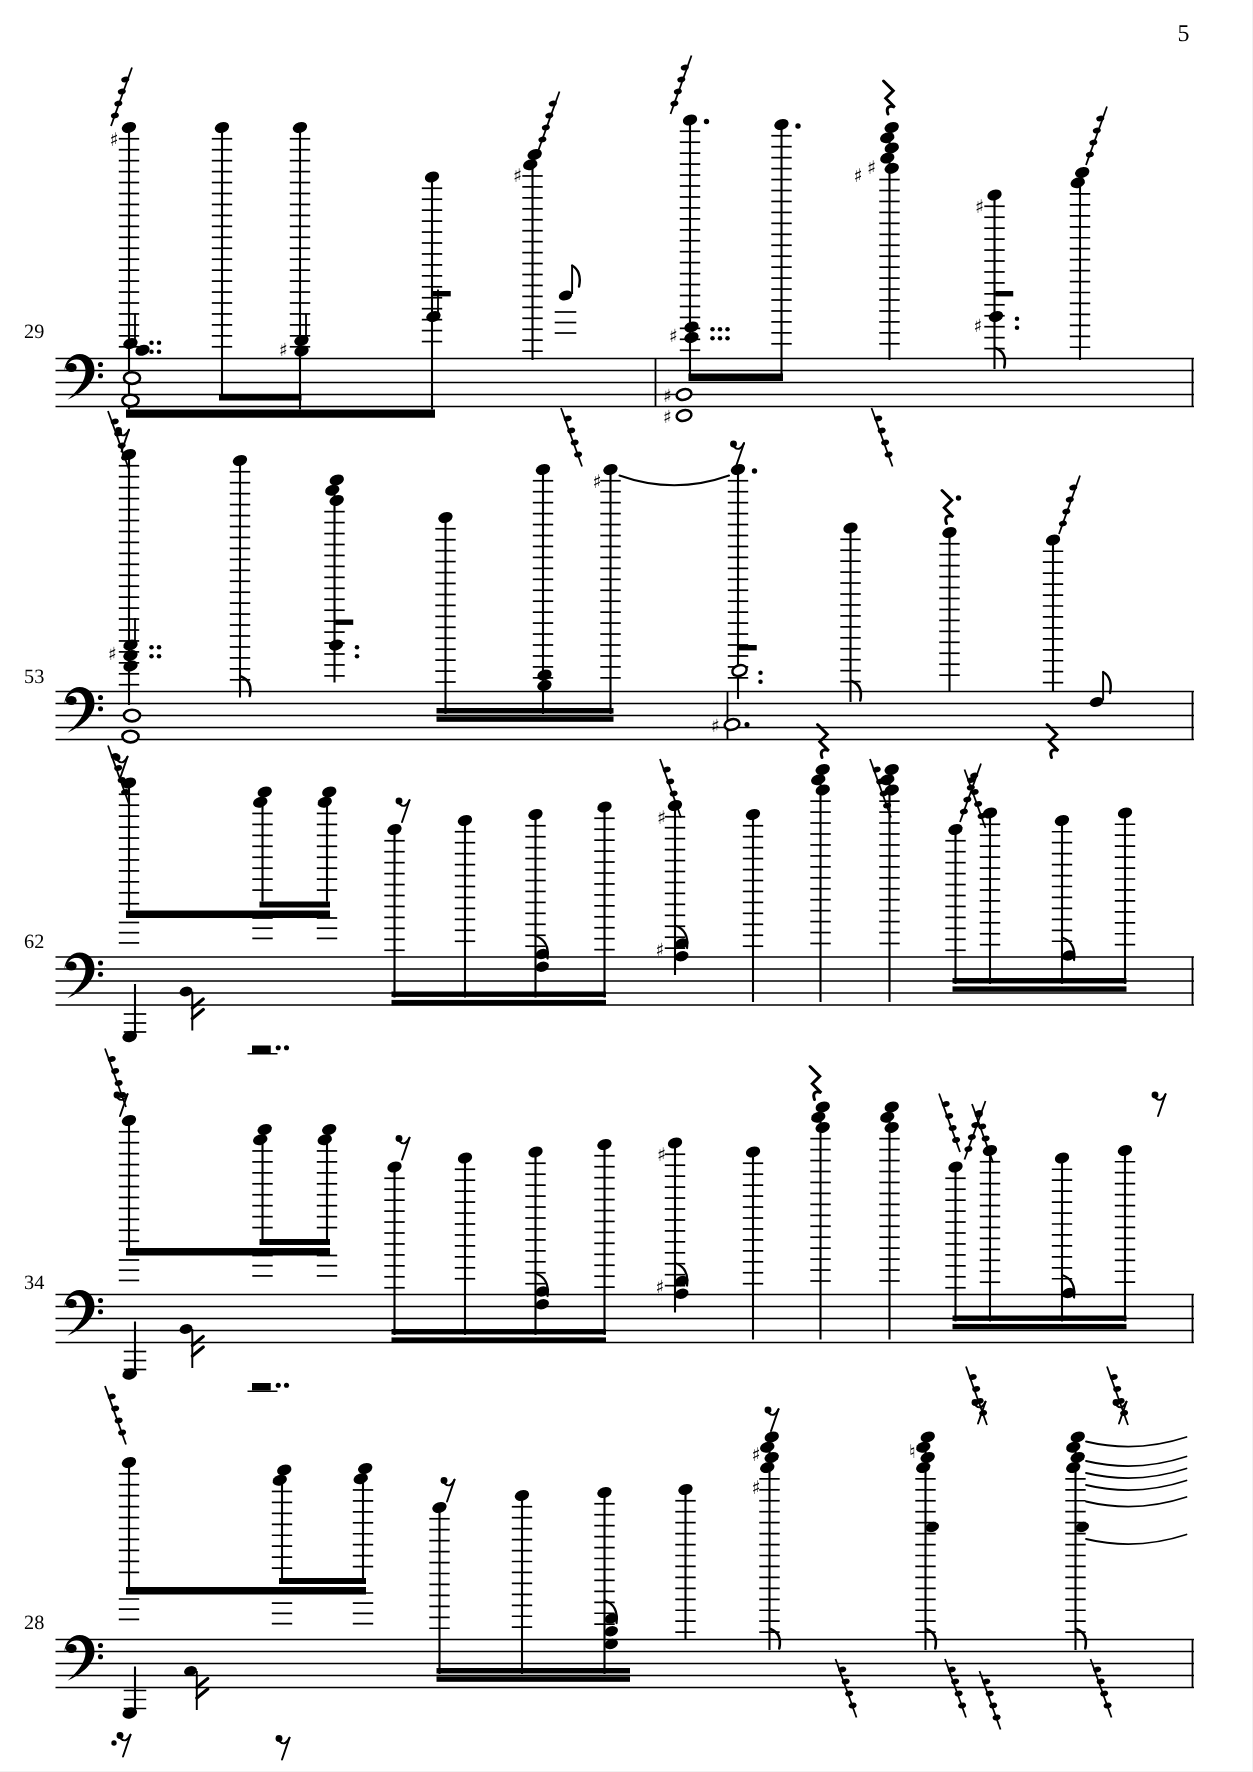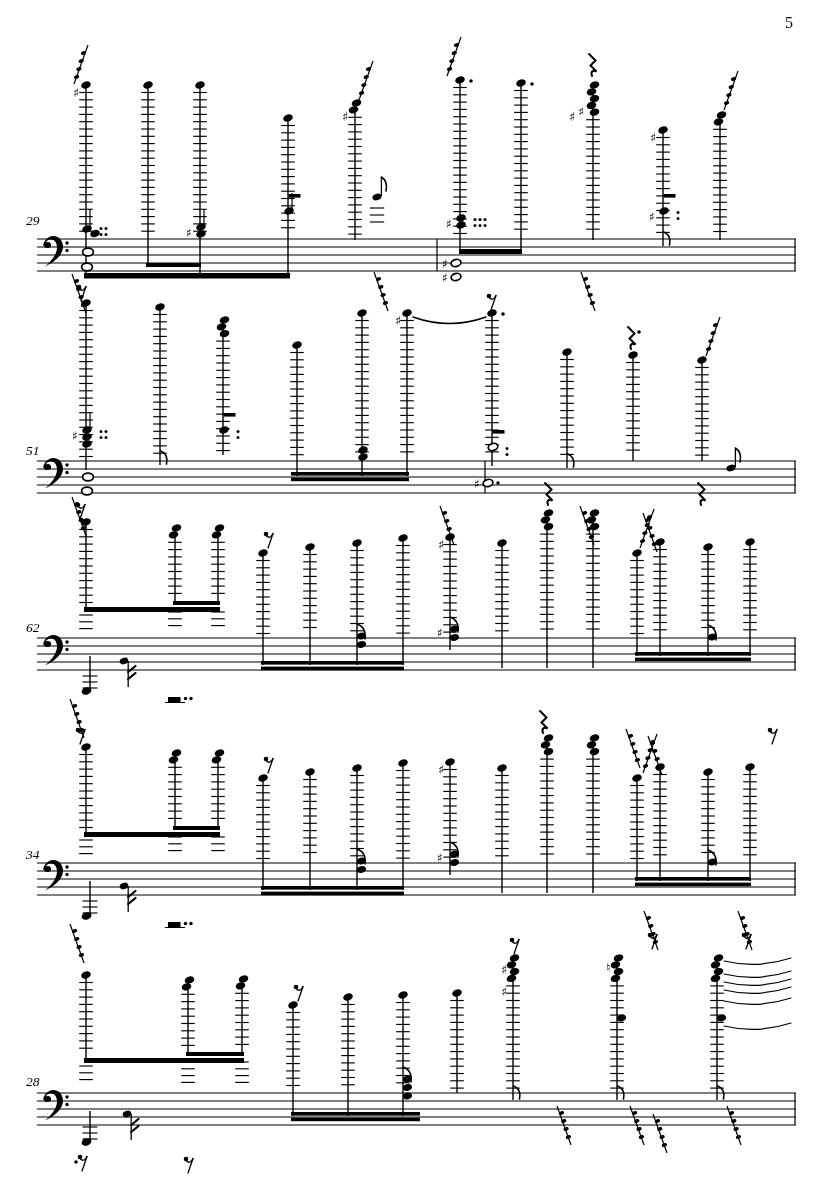--- a/index.html
+++ b/index.html
@@ -3,21 +3,21 @@
 <meta charset="utf-8">
 <style>
   html,body{margin:0;padding:0;background:#e8e8e8;}
   .sheet{
     position:relative;width:835px;height:1181px;margin:0 auto;
     background:#ffffff;overflow:hidden;
     font-family:"Liberation Serif", serif;color:#000;
   }
   #score-svg{position:absolute;left:0;top:0;}
   .pagenum{position:absolute;left:785px;top:14px;font-size:16px;}
-  .mnum{position:absolute;left:26px;font-size:13.5px;font-style:italic;}
+  .mnum{position:absolute;left:16px;font-size:13.5px;}
   .m0{top:213px}.m1{top:443px}.m2{top:620px}.m3{top:847px}.m4{top:1074px}
 </style>
 </head>
 <body>
 
 <div class="sheet">
   <svg id="score-svg" width="835" height="1181" viewBox="0 0 835 1181">
       <g>
         <line x1="37" y1="239" x2="796" y2="239" stroke="#000000" stroke-width="1.1"></line>
         <line x1="37" y1="247" x2="796" y2="247" stroke="#000000" stroke-width="1.1"></line>
@@ -1408,17 +1408,17 @@
         <ellipse cx="664.4" cy="1145" rx="2.7" ry="1.9" transform="rotate(-15 664.4 1145)" fill="#000000" stroke="#000000" stroke-width="0"></ellipse>
         <line x1="727" y1="1106" x2="741" y2="1145" stroke="#000000" stroke-width="1.2"></line>
         <ellipse cx="731.5" cy="1113" rx="2.7" ry="1.9" transform="rotate(-15 731.5 1113)" fill="#000000" stroke="#000000" stroke-width="0"></ellipse>
         <ellipse cx="733.8" cy="1121" rx="2.7" ry="1.9" transform="rotate(-15 733.8 1121)" fill="#000000" stroke="#000000" stroke-width="0"></ellipse>
         <ellipse cx="736.1" cy="1129" rx="2.7" ry="1.9" transform="rotate(-15 736.1 1129)" fill="#000000" stroke="#000000" stroke-width="0"></ellipse>
         <ellipse cx="738.4" cy="1137" rx="2.7" ry="1.9" transform="rotate(-15 738.4 1137)" fill="#000000" stroke="#000000" stroke-width="0"></ellipse>
       </g>
     </svg>
   <div class="pagenum">5</div>
   <div class="mnum m0">29</div>
-  <div class="mnum m1">51</div>
+  <div class="mnum m1">53</div>
   <div class="mnum m2">62</div>
   <div class="mnum m3">34</div>
   <div class="mnum m4">28</div>
 </div>
 
 </body></html>

